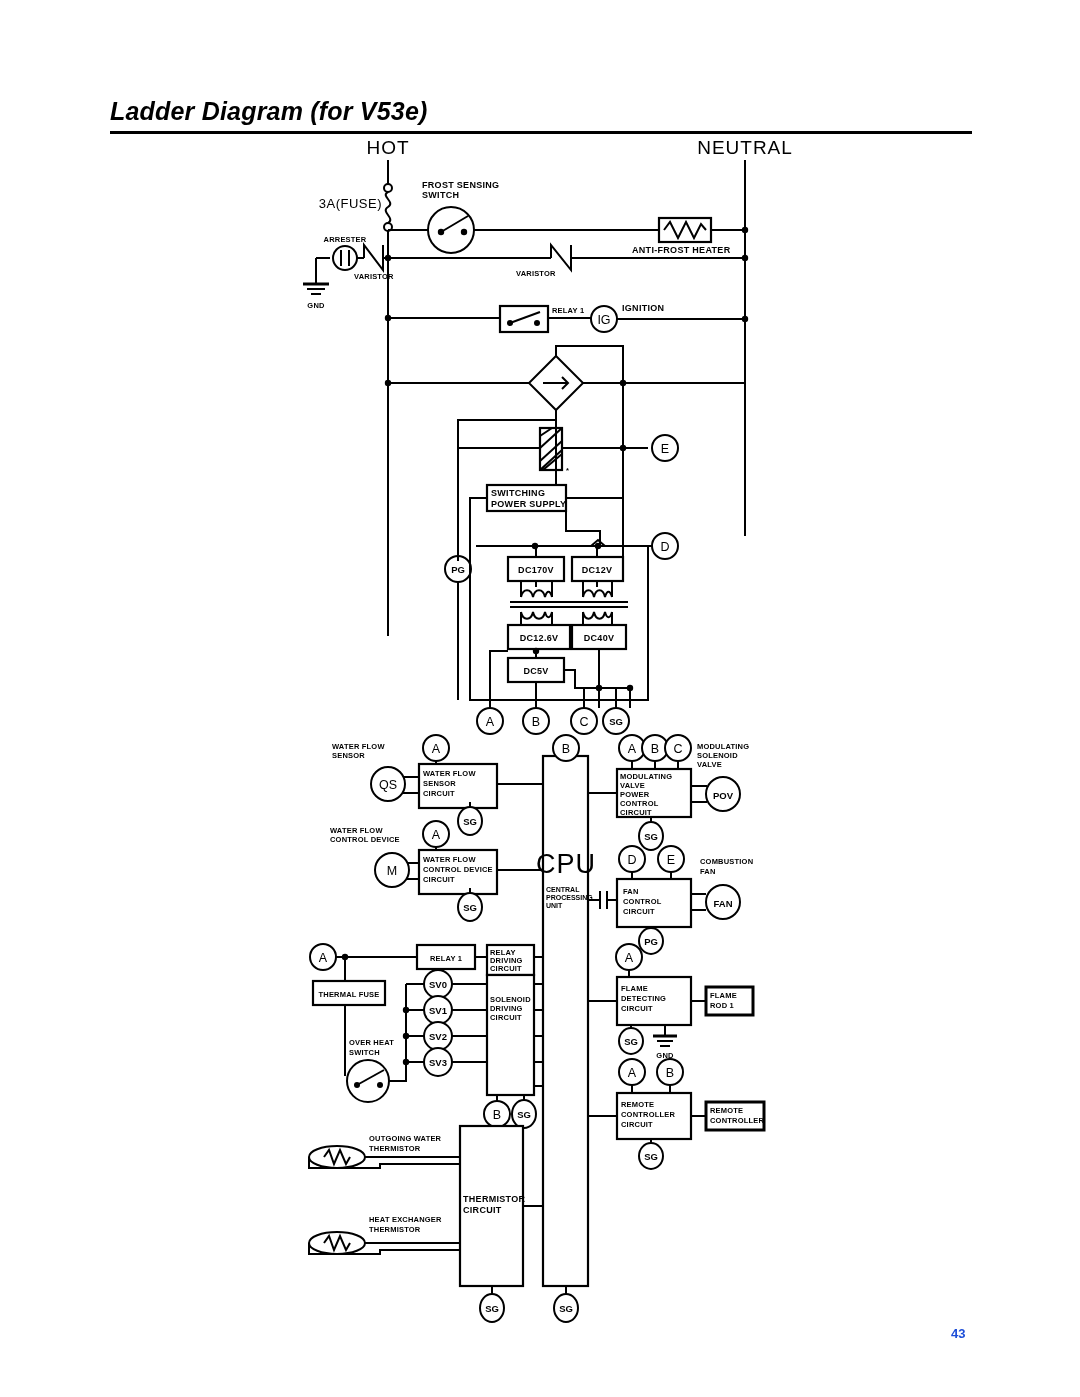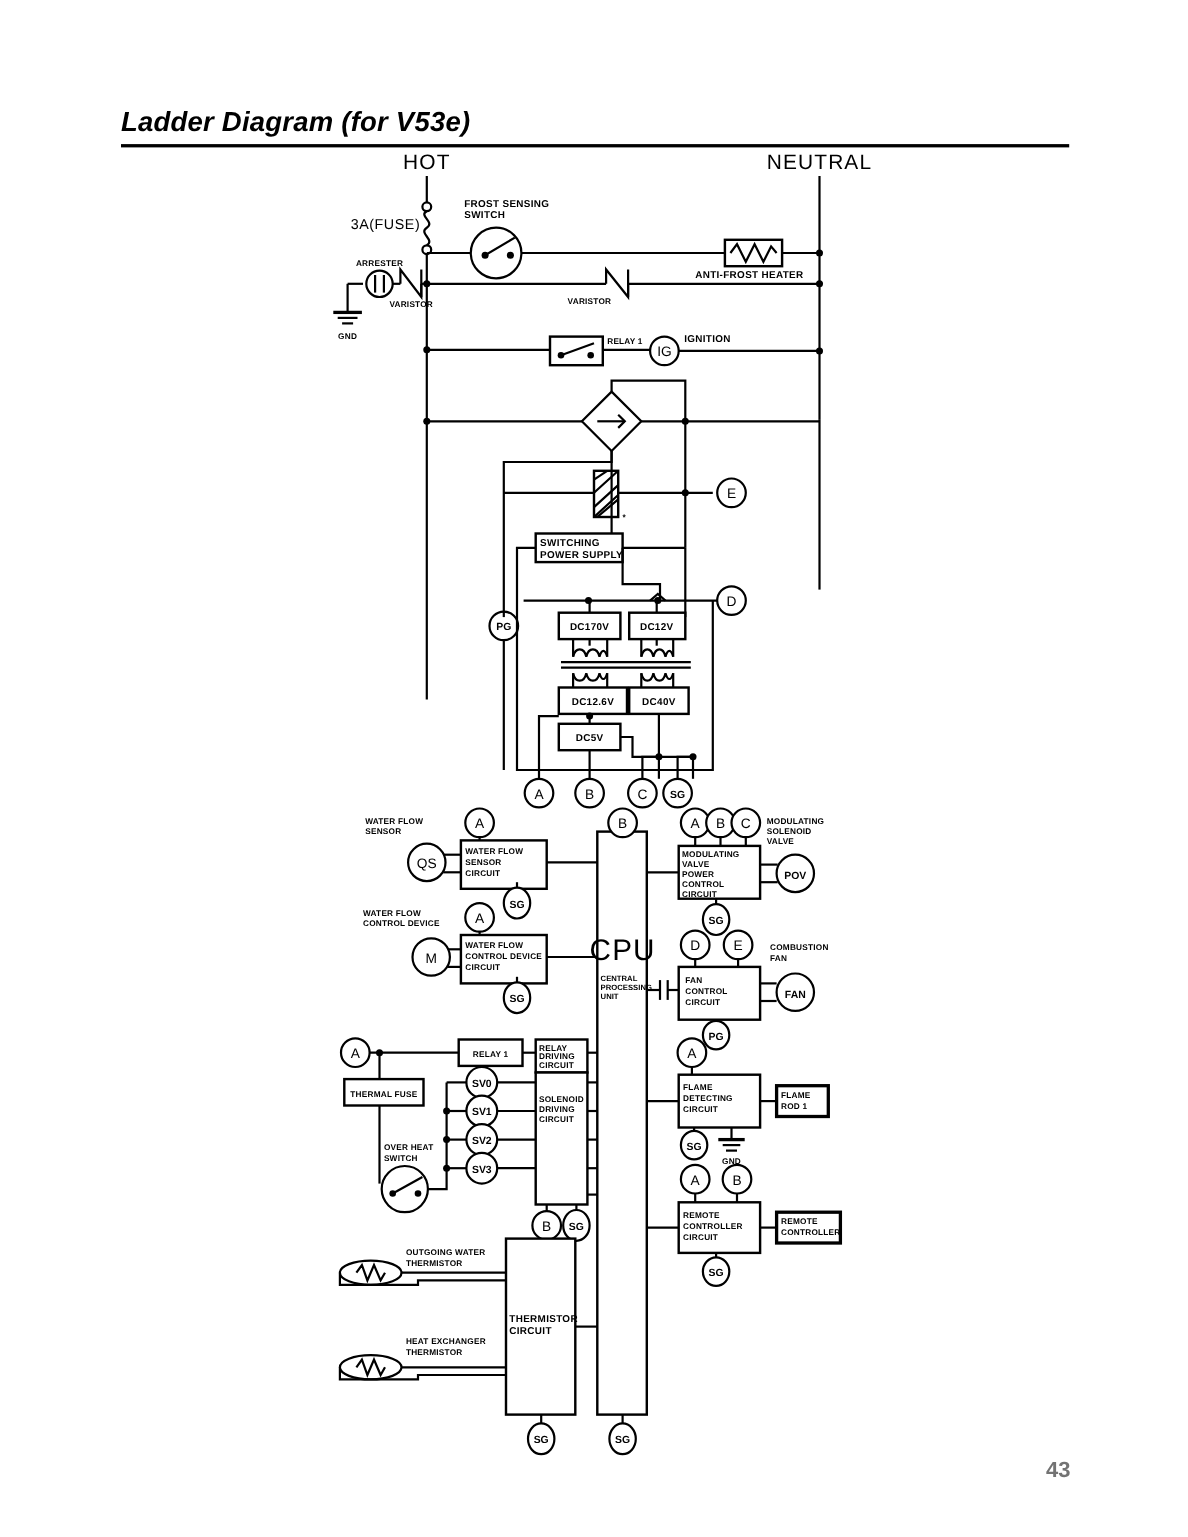--- a/index.html
+++ b/index.html
@@ -43,23 +43,23 @@
     position: absolute;
     left: 312px; top: 1290px;
     font-size: 16.5px;
     font-weight: bold;
     color: #000;
     white-space: nowrap;
   }
   #footer-page {
     position: absolute;
     left: 951px; top: 1290px;
-    font-size: 20px;
+    font-size: 13px;
     font-weight: bold;
-    color: #737373;
+    color: #1d4ed8;
   }
   
   #diagram {
     position: absolute;
     left: 0; top: 0;
     width: 1080px; height: 1397px;
   }
   #diagram text {
     font-family: "Liberation Sans", sans-serif;
     fill: #000;

